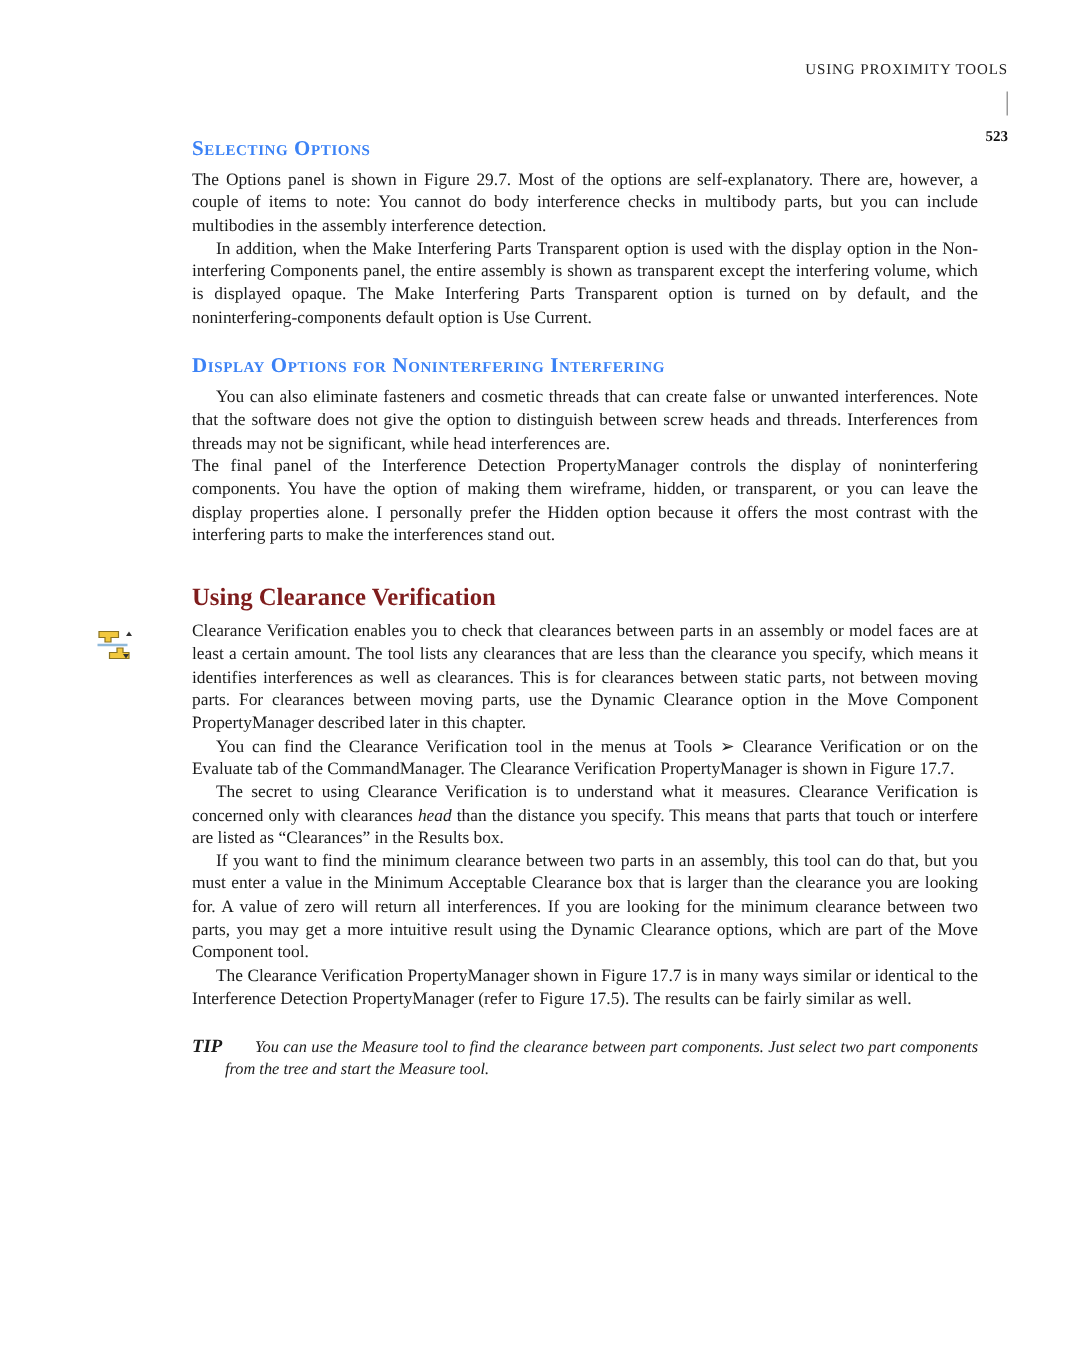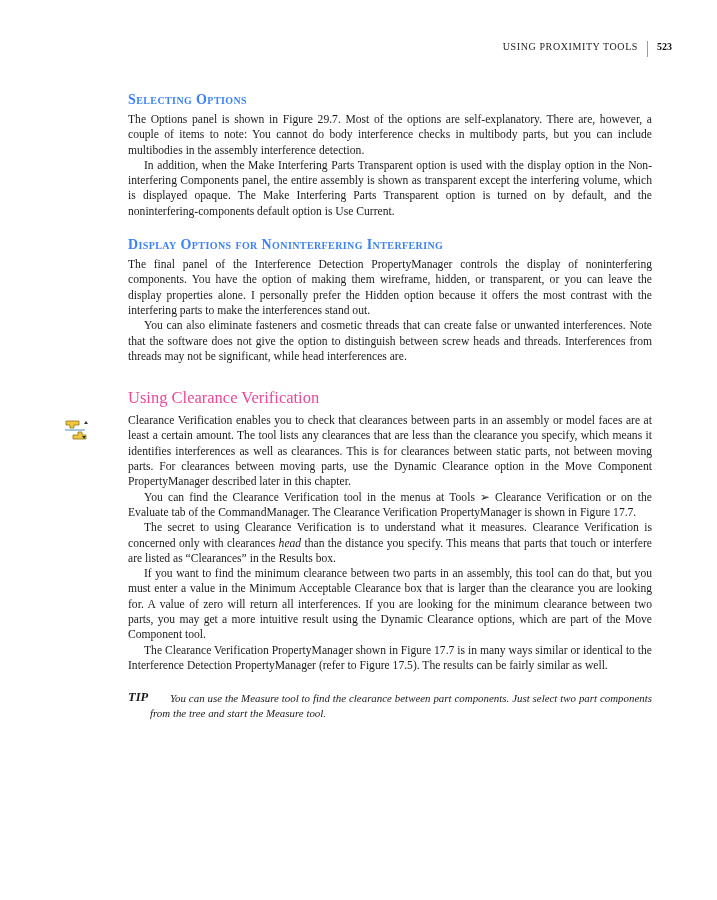--- a/index.html
+++ b/index.html
@@ -15,22 +15,23 @@
     font-family: "Liberation Serif", "DejaVu Serif", serif;
     color: #1b1b1b;
     overflow: hidden;
   }
   
   .running-head {
     position: absolute;
     top: 41px;
     right: 45px;
     display: flex;
-    align-items: flex-start;
+    align-items: flex-end;
     gap: 9px;
+    flex-direction: column;
   }
   .running-head .head-text {
     font-size: 10px;
     letter-spacing: 0.6px;
     text-transform: uppercase;
     color: #222;
   }
   .running-head .head-sep {
     width: 1px;
     height: 16px;
@@ -52,24 +53,24 @@
   .section-major { margin-top: 24px; }
   h3.subhead {
     font-variant: small-caps;
     font-weight: bold;
     font-size: 14px;
     letter-spacing: 0.4px;
     margin: 0 0 4px 0;
     color: #3b82f6;
   }
   h2.head {
-    font-weight: normal;
+    font-weight: bold;
     font-size: 16.5px;
     margin: 0 0 5px 0;
-    color: #ec4899;
+    color: #7f1d1d;
   }
   p.body-par {
     font-size: 11.6px;
     line-height: 15.3px;
     margin: 0;
     text-align: justify;
   }
   p.indent { text-indent: 16px; }
   .italic { font-style: italic; }
   
@@ -128,22 +129,22 @@
   <div class="content">
 
     <div class="section">
       <h3 class="subhead">Selecting Options</h3>
       <p class="body-par">The Options panel is shown in Figure 29.7. Most of the options are self-explanatory. There are, however, a couple of items to note: You cannot do body interference checks in multibody parts, but you can include multibodies in the assembly interference detection.</p>
       <p class="body-par indent">In addition, when the Make Interfering Parts Transparent option is used with the display option in the Non-interfering Components panel, the entire assembly is shown as transparent except the interfering volume, which is displayed opaque. The Make Interfering Parts Transparent option is turned on by default, and the noninterfering-components default option is Use Current.</p>
     </div>
 
     <div class="section">
       <h3 class="subhead">Display Options for Noninterfering Interfering</h3>
+      <p class="body-par indent">You can also eliminate fasteners and cosmetic threads that can create false or unwanted interferences. Note that the software does not give the option to distinguish between screw heads and threads. Interferences from threads may not be significant, while head interferences are.</p>
       <p class="body-par">The final panel of the Interference Detection PropertyManager controls the display of noninterfering components. You have the option of making them wireframe, hidden, or transparent, or you can leave the display properties alone. I personally prefer the Hidden option because it offers the most contrast with the interfering parts to make the interferences stand out.</p>
-      <p class="body-par indent">You can also eliminate fasteners and cosmetic threads that can create false or unwanted interferences. Note that the software does not give the option to distinguish between screw heads and threads. Interferences from threads may not be significant, while head interferences are.</p>
     </div>
 
     <div class="section section-major">
       <h2 class="head">Using Clearance Verification</h2>
       <p class="body-par">Clearance Verification enables you to check that clearances between parts in an assembly or model faces are at least a certain amount. The tool lists any clearances that are less than the clearance you specify, which means it identifies interferences as well as clearances. This is for clearances between static parts, not between moving parts. For clearances between moving parts, use the Dynamic Clearance option in the Move Component PropertyManager described later in this chapter.</p>
       <p class="body-par indent">You can find the Clearance Verification tool in the menus at Tools ➢ Clearance Verification or on the Evaluate tab of the CommandManager. The Clearance Verification PropertyManager is shown in Figure 17.7.</p>
       <p class="body-par indent"><span>The secret to using Clearance Verification is to understand what it measures. Clearance Verification is concerned only with clearances </span><span class="italic">head</span><span> than the distance you specify. This means that parts that touch or interfere are listed as “Clearances” in the Results box.</span></p>
       <p class="body-par indent">If you want to find the minimum clearance between two parts in an assembly, this tool can do that, but you must enter a value in the Minimum Acceptable Clearance box that is larger than the clearance you are looking for. A value of zero will return all interferences. If you are looking for the minimum clearance between two parts, you may get a more intuitive result using the Dynamic Clearance options, which are part of the Move Component tool.</p>
       <p class="body-par indent">The Clearance Verification PropertyManager shown in Figure 17.7 is in many ways similar or identical to the Interference Detection PropertyManager (refer to Figure 17.5). The results can be fairly similar as well.</p>
     </div>

